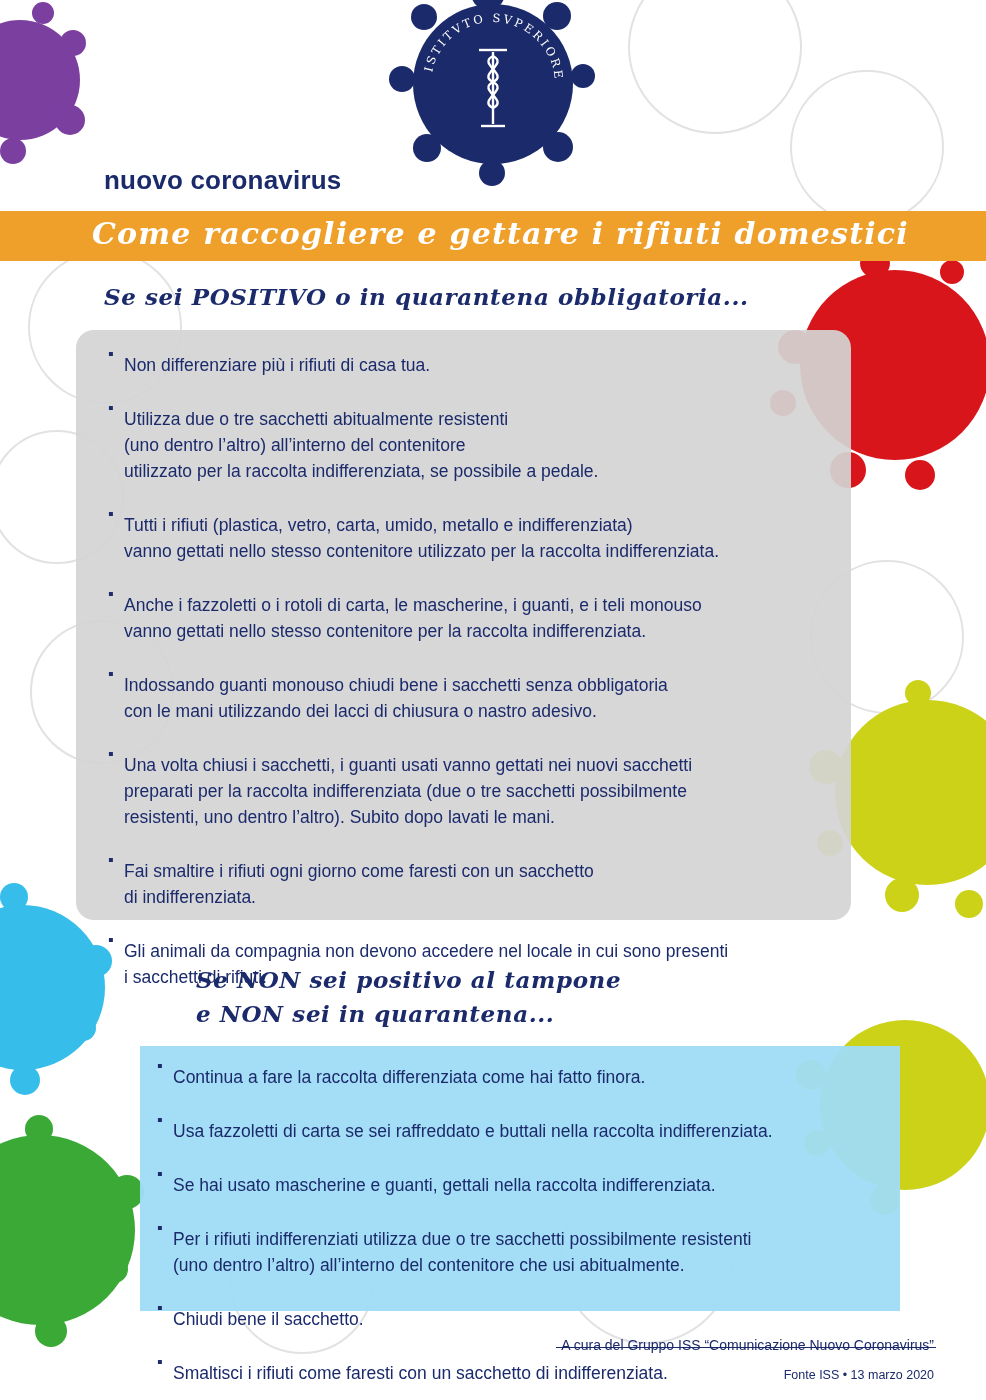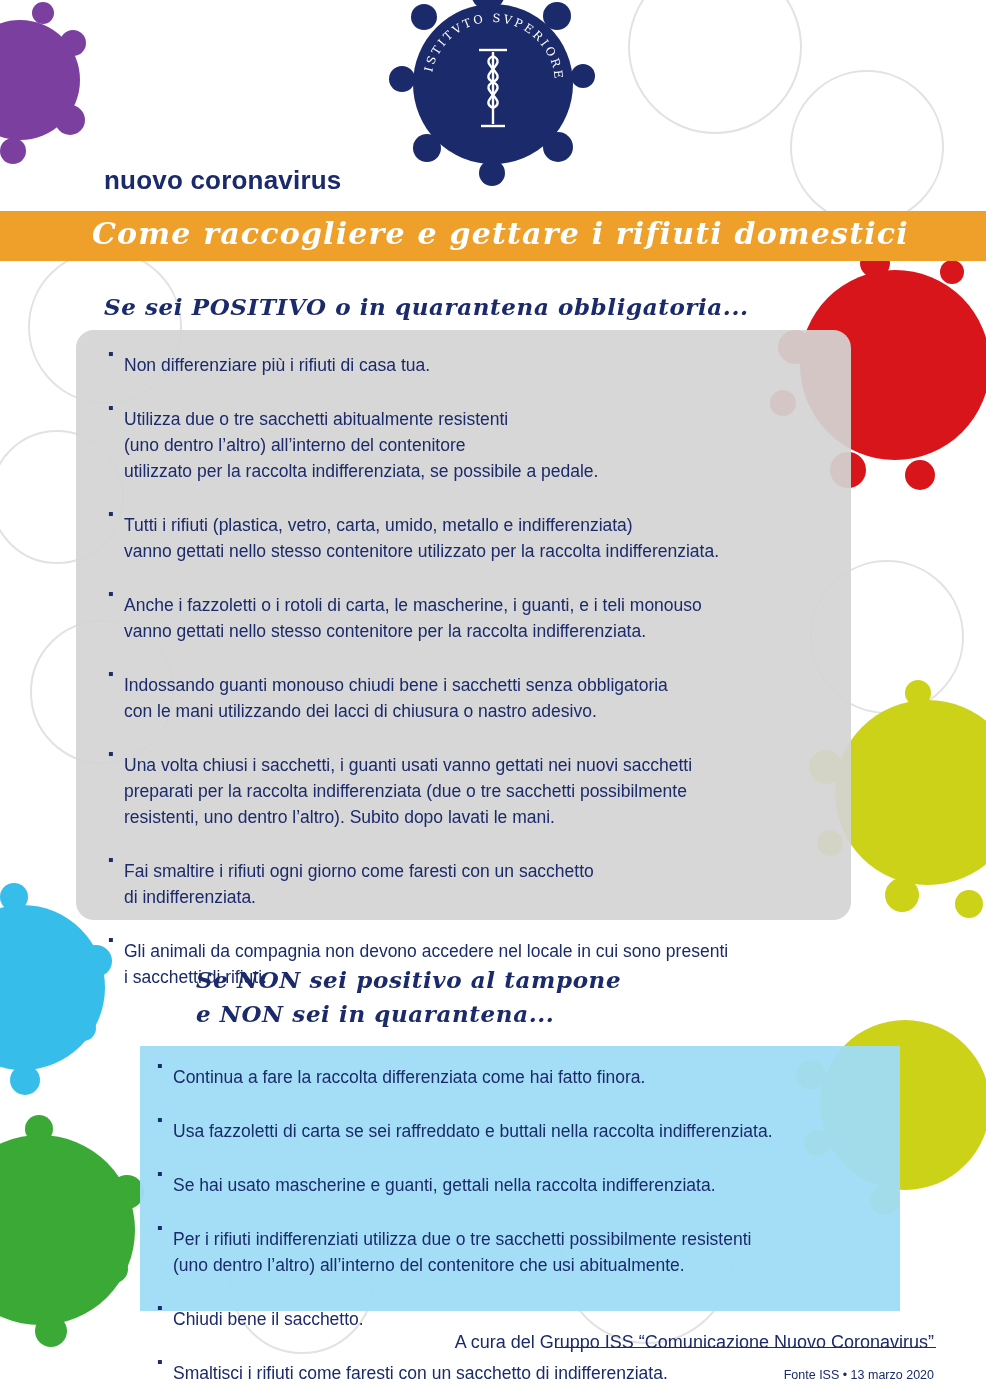--- a/index.html
+++ b/index.html
@@ -47,21 +47,21 @@
     position:absolute;left:52px;top:216px;
     font-family:"DejaVu Serif", serif;
     font-style:italic;font-weight:bold;
     font-size:30px;color:#ffffff;letter-spacing:1.2px;
     white-space:nowrap;
     margin-left:40px;
   }
 
   
   #sec1-title{
-    position:absolute;left:104px;top:293px;
+    position:absolute;left:104px;top:283px;
     font-family:"DejaVu Serif", serif;
     font-style:italic;font-weight:bold;
     font-size:23px;color:#1b2a6b;letter-spacing:.6px;
     white-space:nowrap;
   }
   #grey-panel{
     position:absolute;left:76px;top:330px;width:775px;height:590px;
     background:#d4d4d4;border-radius:18px;opacity:.93;
   }
   #sec1-list{
@@ -94,21 +94,21 @@
   #sec2-list{
     position:absolute;left:157px;top:1052px;width:800px;
   }
   #sec2-list .bullet-text{font-size:17.5px;line-height:26px;}
 
   
   #footer{
     position:absolute;right:52px;bottom:18px;
     text-align:right;color:#1b2a6b;
   }
-  #footer .f1{font-size:18px;margin-top:20px;}
+  #footer .f1{font-size:14px;margin-top:20px;}
   #footer .f2{font-size:12.5px;margin-top:15px;}
   #footer-rule{
     position:absolute;left:556px;bottom:52px;width:380px;height:1px;
     background:#1b2a6b;
   }
 </style>
 </head>
 <body>
 
 <div>

